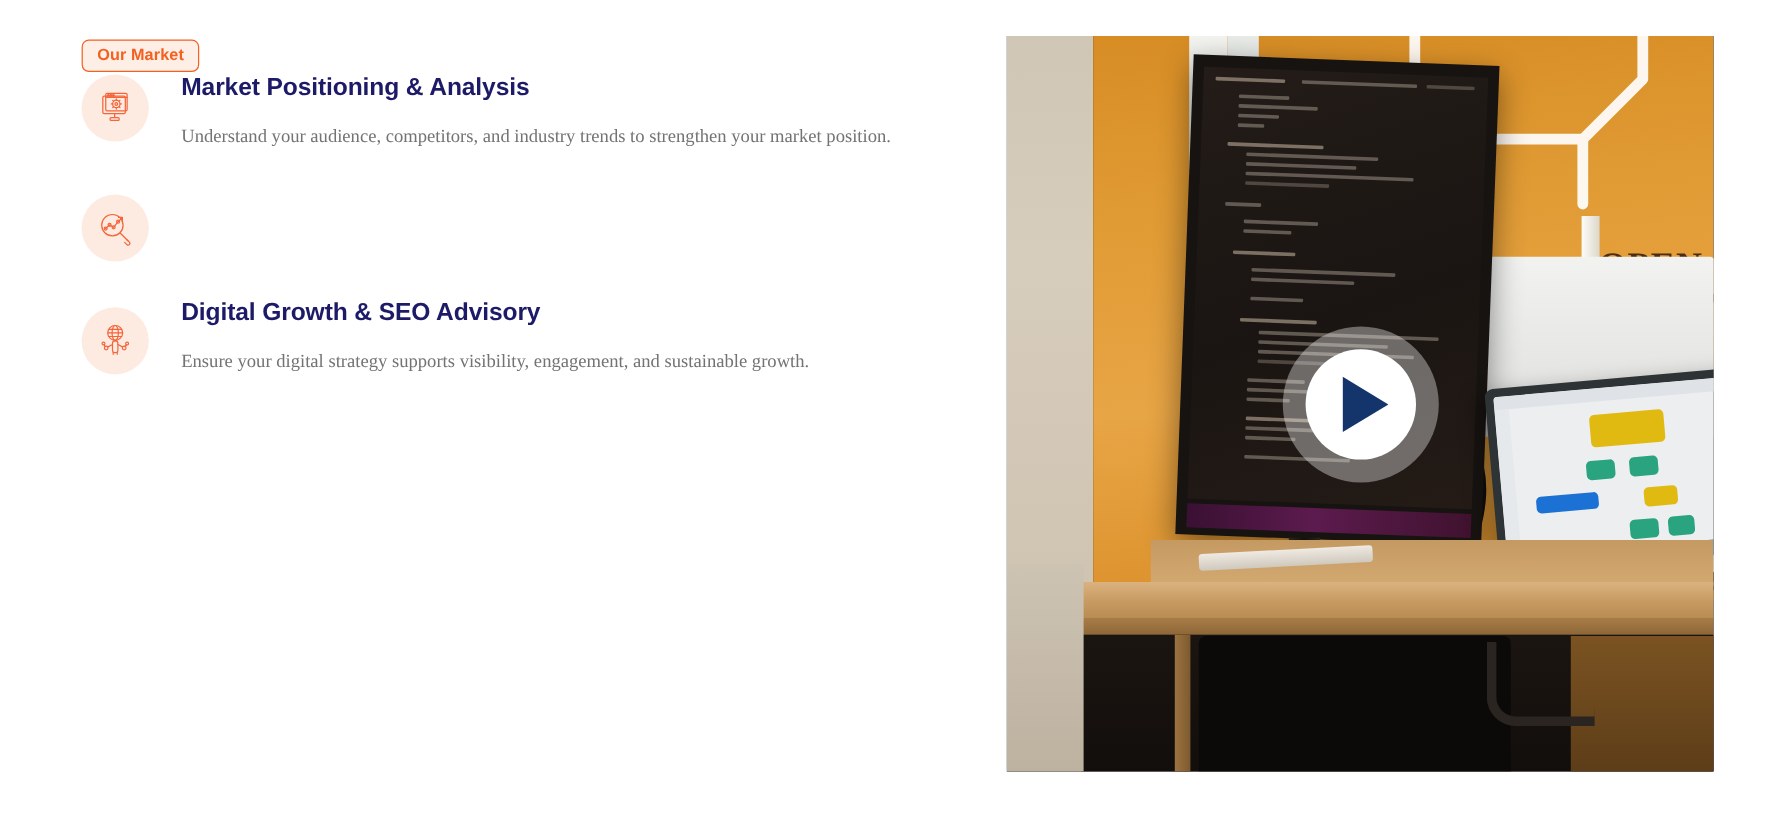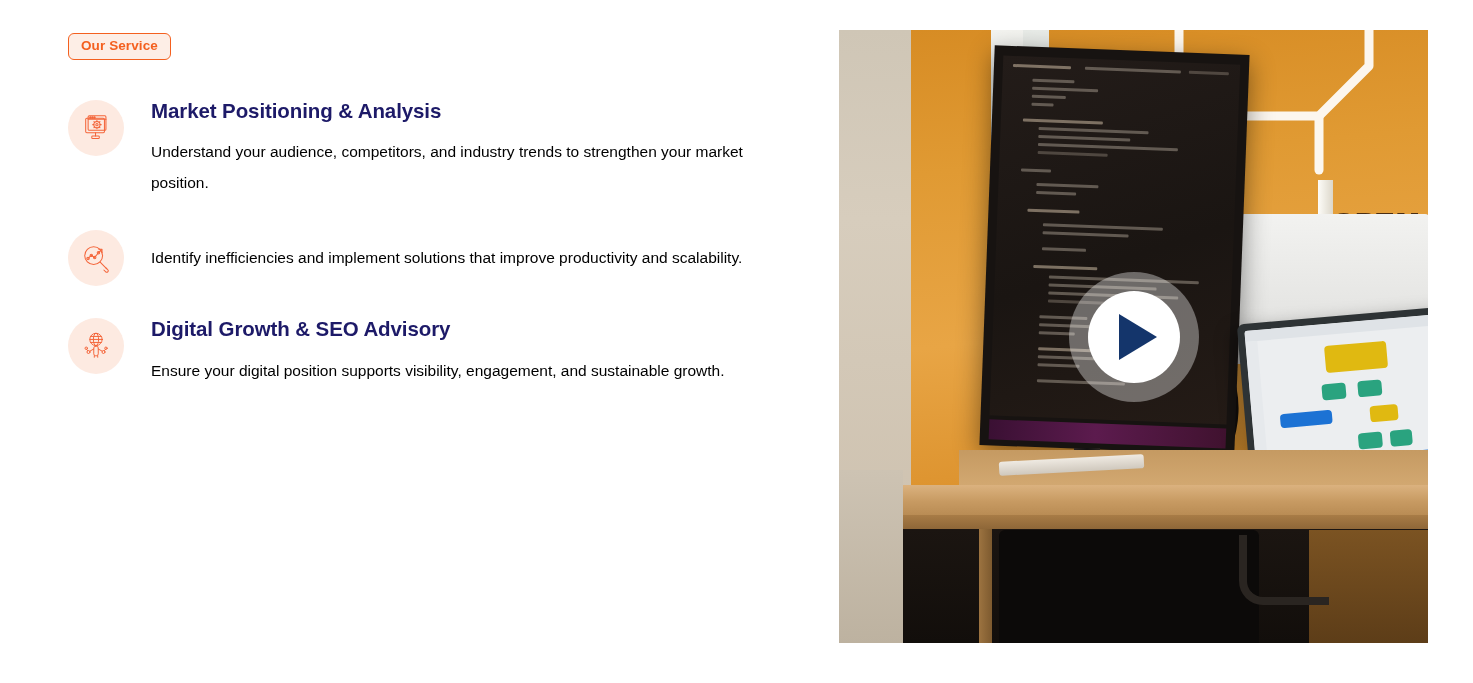--- a/index.html
+++ b/index.html
@@ -44,29 +44,28 @@
     margin-top: 22px;
     color: #1d1a68;
     font-size: 45px;
     font-weight: 700;
     line-height: 1.23;
     letter-spacing: -0.3px;
     max-width: 640px;
   }
 
   .features {
-    margin-top: 38px;
   }
 
   .feature {
     display: flex;
     align-items: flex-start;
     margin-bottom: 30px;
   }
-  .feature:last-child { margin-bottom: 0; }
+  .feature:last-child { margin-bottom: 0; align-items: center; }
 
   .feature-icon {
     flex: 0 0 auto;
     width: 56px;
     height: 56px;
     border-radius: 50%;
     background: #fdeae1;
     display: flex;
     align-items: center;
     justify-content: center;
@@ -83,24 +82,25 @@
   .feature-title {
     color: #1d1a68;
     font-size: 20.5px;
     font-weight: 700;
     line-height: 1.2;
     letter-spacing: -0.1px;
   }
 
   .feature-desc {
     margin-top: 14px;
-    color: #000000;
+    color: #737373;
     font-size: 15.5px;
     line-height: 1.98;
     max-width: 650px;
+    font-family: Liberation Serif, serif;
   }
 
   
   .media {
     position: absolute;
     left: 839px;
     top: 30px;
     width: 589px;
     height: 613px;
     overflow: hidden;
@@ -406,21 +406,21 @@
     border-left: 38px solid #14356b;
   }
 </style>
 </head>
 <body>
 
 <div class="page">
 
   <div class="left-col">
 
-    <div class="badge">Our Service</div>
+    <div class="badge">Our Market</div>
 
 
     <div class="features">
 
       <div class="feature">
         <span class="feature-icon">
           <svg width="30" height="30" viewBox="0 0 32 32" fill="none" stroke="#f4653a" stroke-width="1.1" stroke-linecap="round" stroke-linejoin="round">
             <rect x="5" y="5.5" width="20" height="15.5" rx="1.2"></rect>
             <rect x="7.6" y="3" width="19" height="15.5" rx="1.2"></rect>
             <line x1="7.6" y1="6.6" x2="26.6" y2="6.6"></line>
@@ -455,21 +455,20 @@
             <path d="M26.6 26.6 l2.2 2.2 a1.6 1.6 0 0 1 -2.2 2.2 l-2.2 -2.2"></path>
             <polyline points="7.5,16.5 11,13.2 14.6,15.4 18.6,10.4 22,7.2"></polyline>
             <circle cx="7.5" cy="16.5" r="1.3"></circle>
             <circle cx="11" cy="13.2" r="1.3"></circle>
             <circle cx="14.6" cy="15.4" r="1.3"></circle>
             <circle cx="18.6" cy="10.4" r="1.3"></circle>
             <polyline points="19,6.6 22.4,6.6 22.4,10"></polyline>
           </svg>
         </span>
         <div class="feature-body">
-          <div class="feature-desc">Identify inefficiencies and implement solutions that improve productivity and scalability.</div>
         </div>
       </div>
 
       <div class="feature">
         <span class="feature-icon">
           <svg width="30" height="30" viewBox="0 0 32 32" fill="none" stroke="#f4653a" stroke-width="1.05" stroke-linecap="round" stroke-linejoin="round">
             <circle cx="16" cy="9" r="6.6"></circle>
             <ellipse cx="16" cy="9" rx="2.8" ry="6.6"></ellipse>
             <line x1="9.4" y1="9" x2="22.6" y2="9"></line>
             <line x1="10.3" y1="5.8" x2="21.7" y2="5.8"></line>
@@ -483,21 +482,21 @@
             <circle cx="26.6" cy="18.4" r="1.3"></circle>
             <circle cx="5.6" cy="18.4" r="1.3"></circle>
             <line x1="24.6" y1="21.1" x2="26.2" y2="19.5"></line>
             <line x1="7.4" y1="21.1" x2="6" y2="19.6"></line>
             <line x1="14.2" y1="26.5" x2="14.2" y2="28"></line>
             <line x1="17.8" y1="26.5" x2="17.8" y2="28"></line>
           </svg>
         </span>
         <div class="feature-body">
           <div class="feature-title">Digital Growth &amp; SEO Advisory</div>
-          <div class="feature-desc">Ensure your digital position supports visibility, engagement, and sustainable growth.</div>
+          <div class="feature-desc">Ensure your digital strategy supports visibility, engagement, and sustainable growth.</div>
         </div>
       </div>
 
     </div>
   </div>
 
   <div class="media">
     <div class="photo">
 
       <div class="wall-left"></div>

